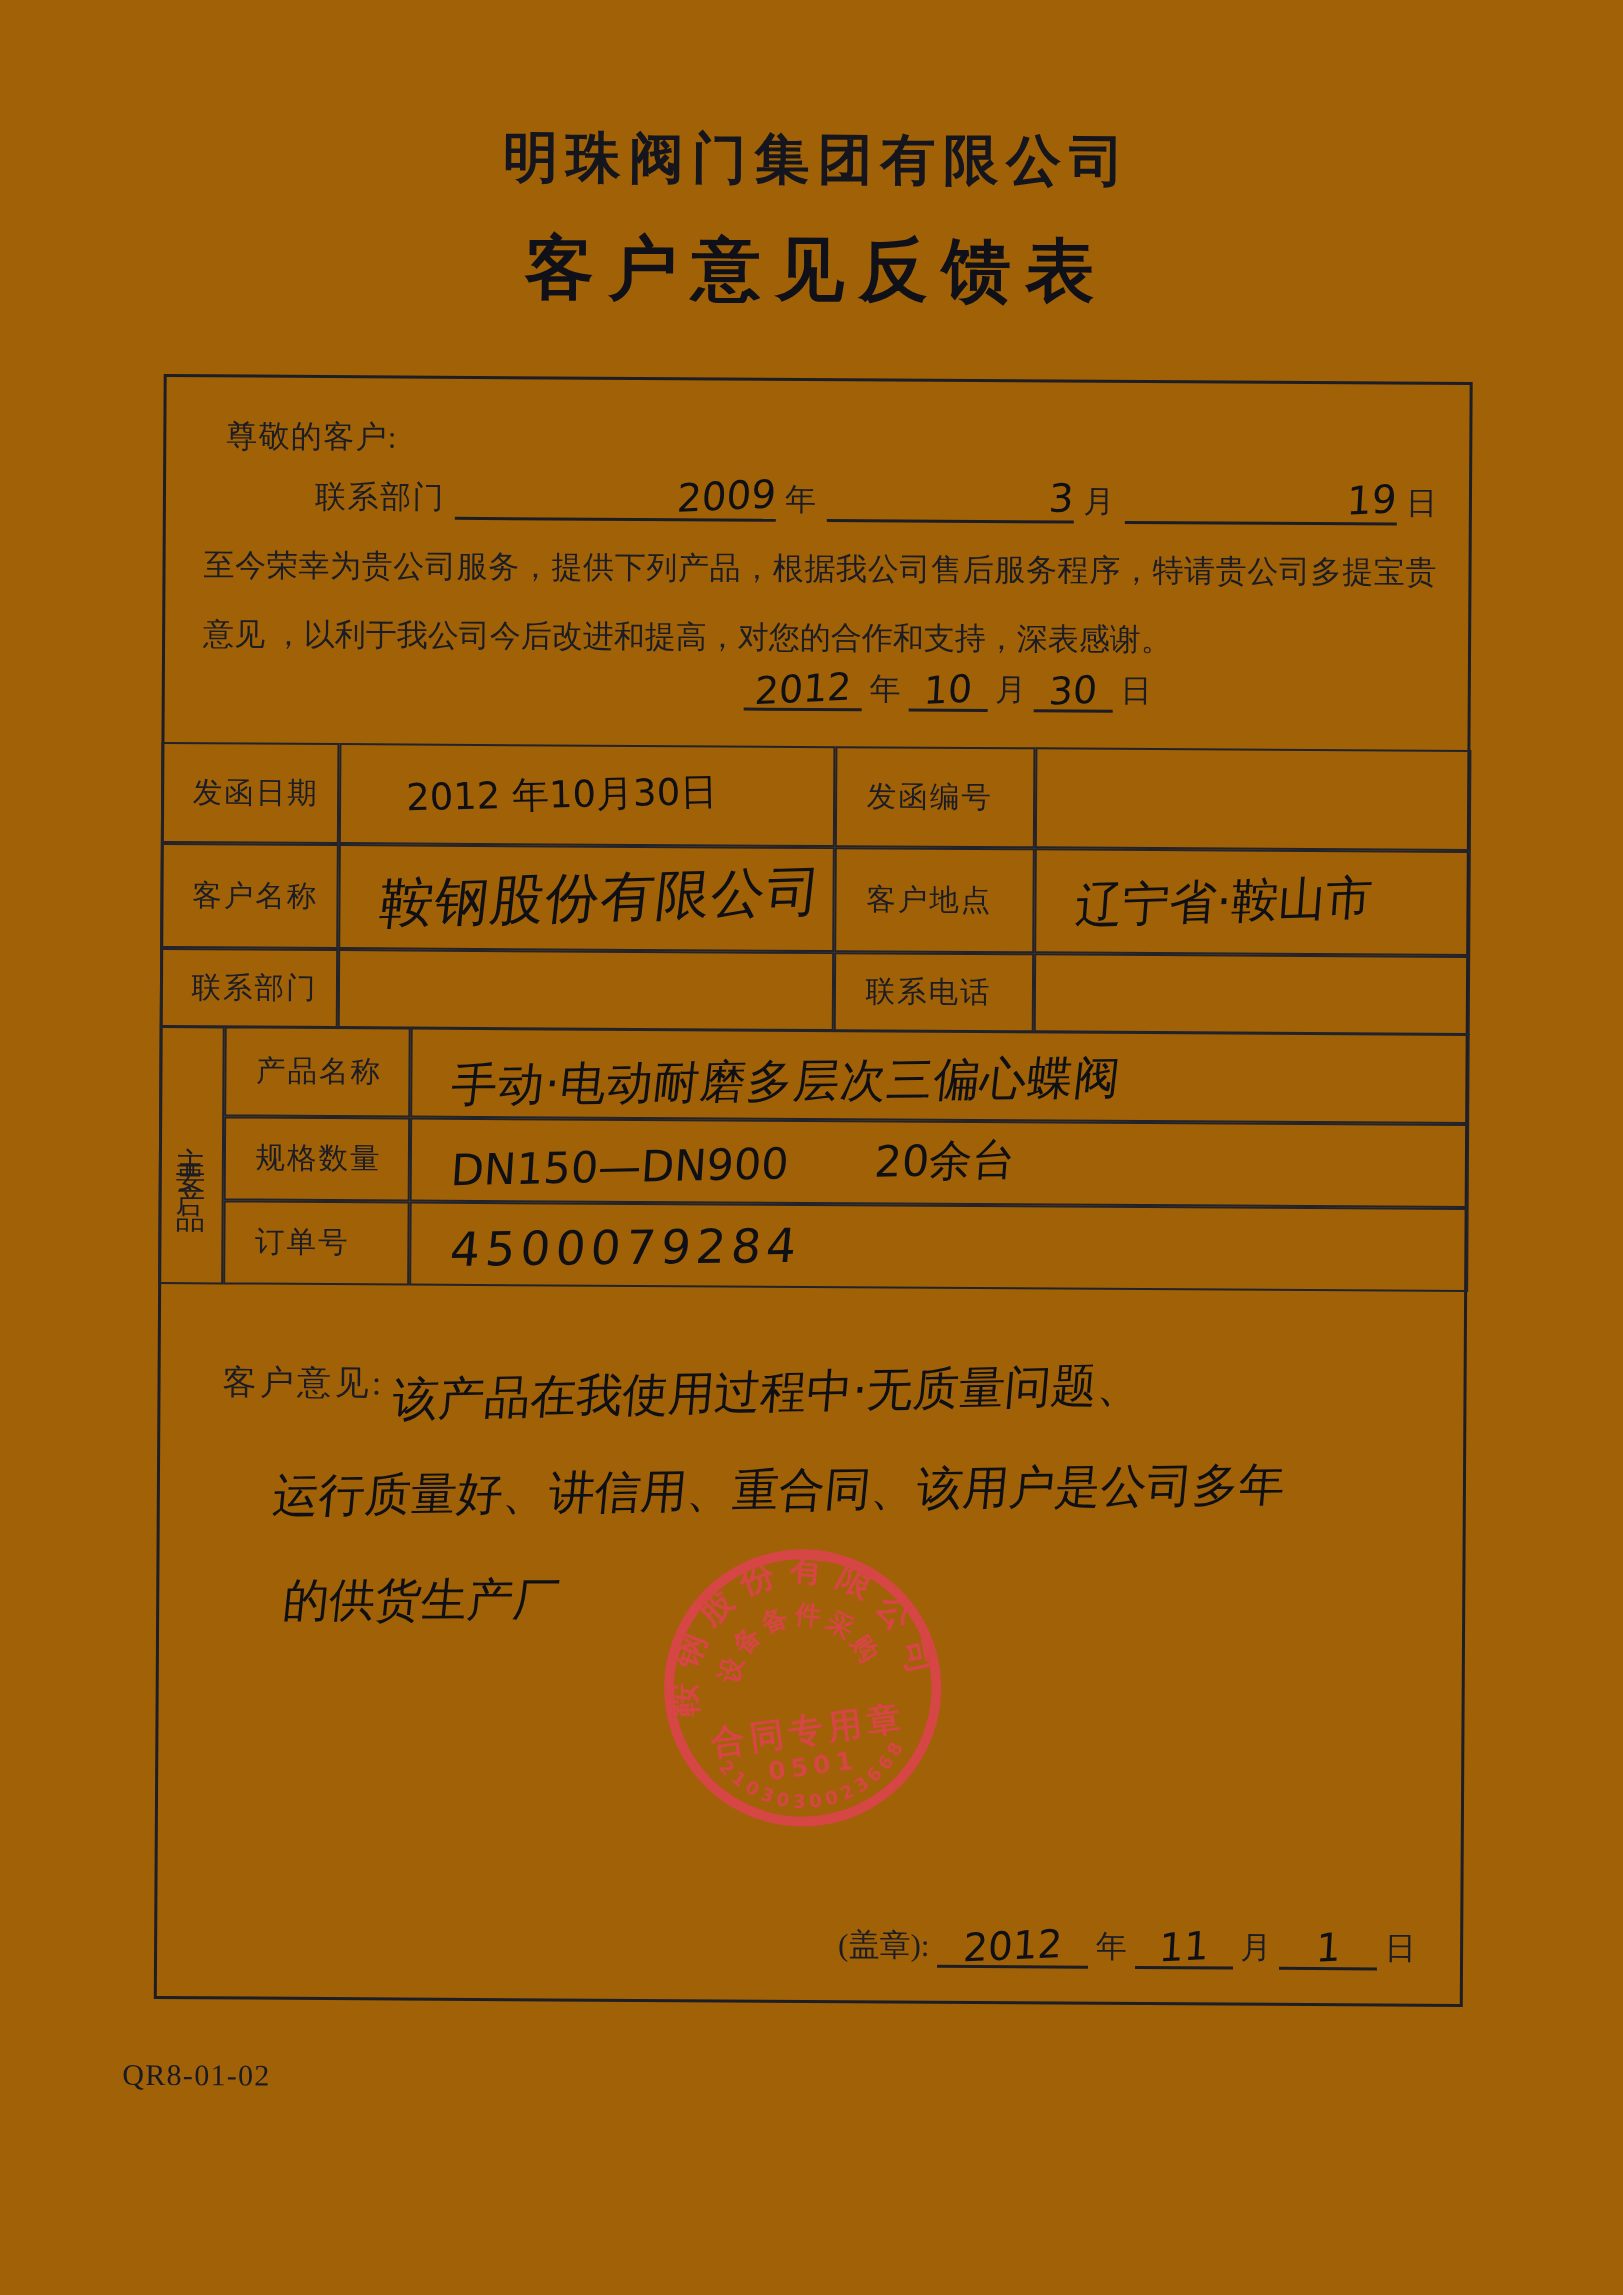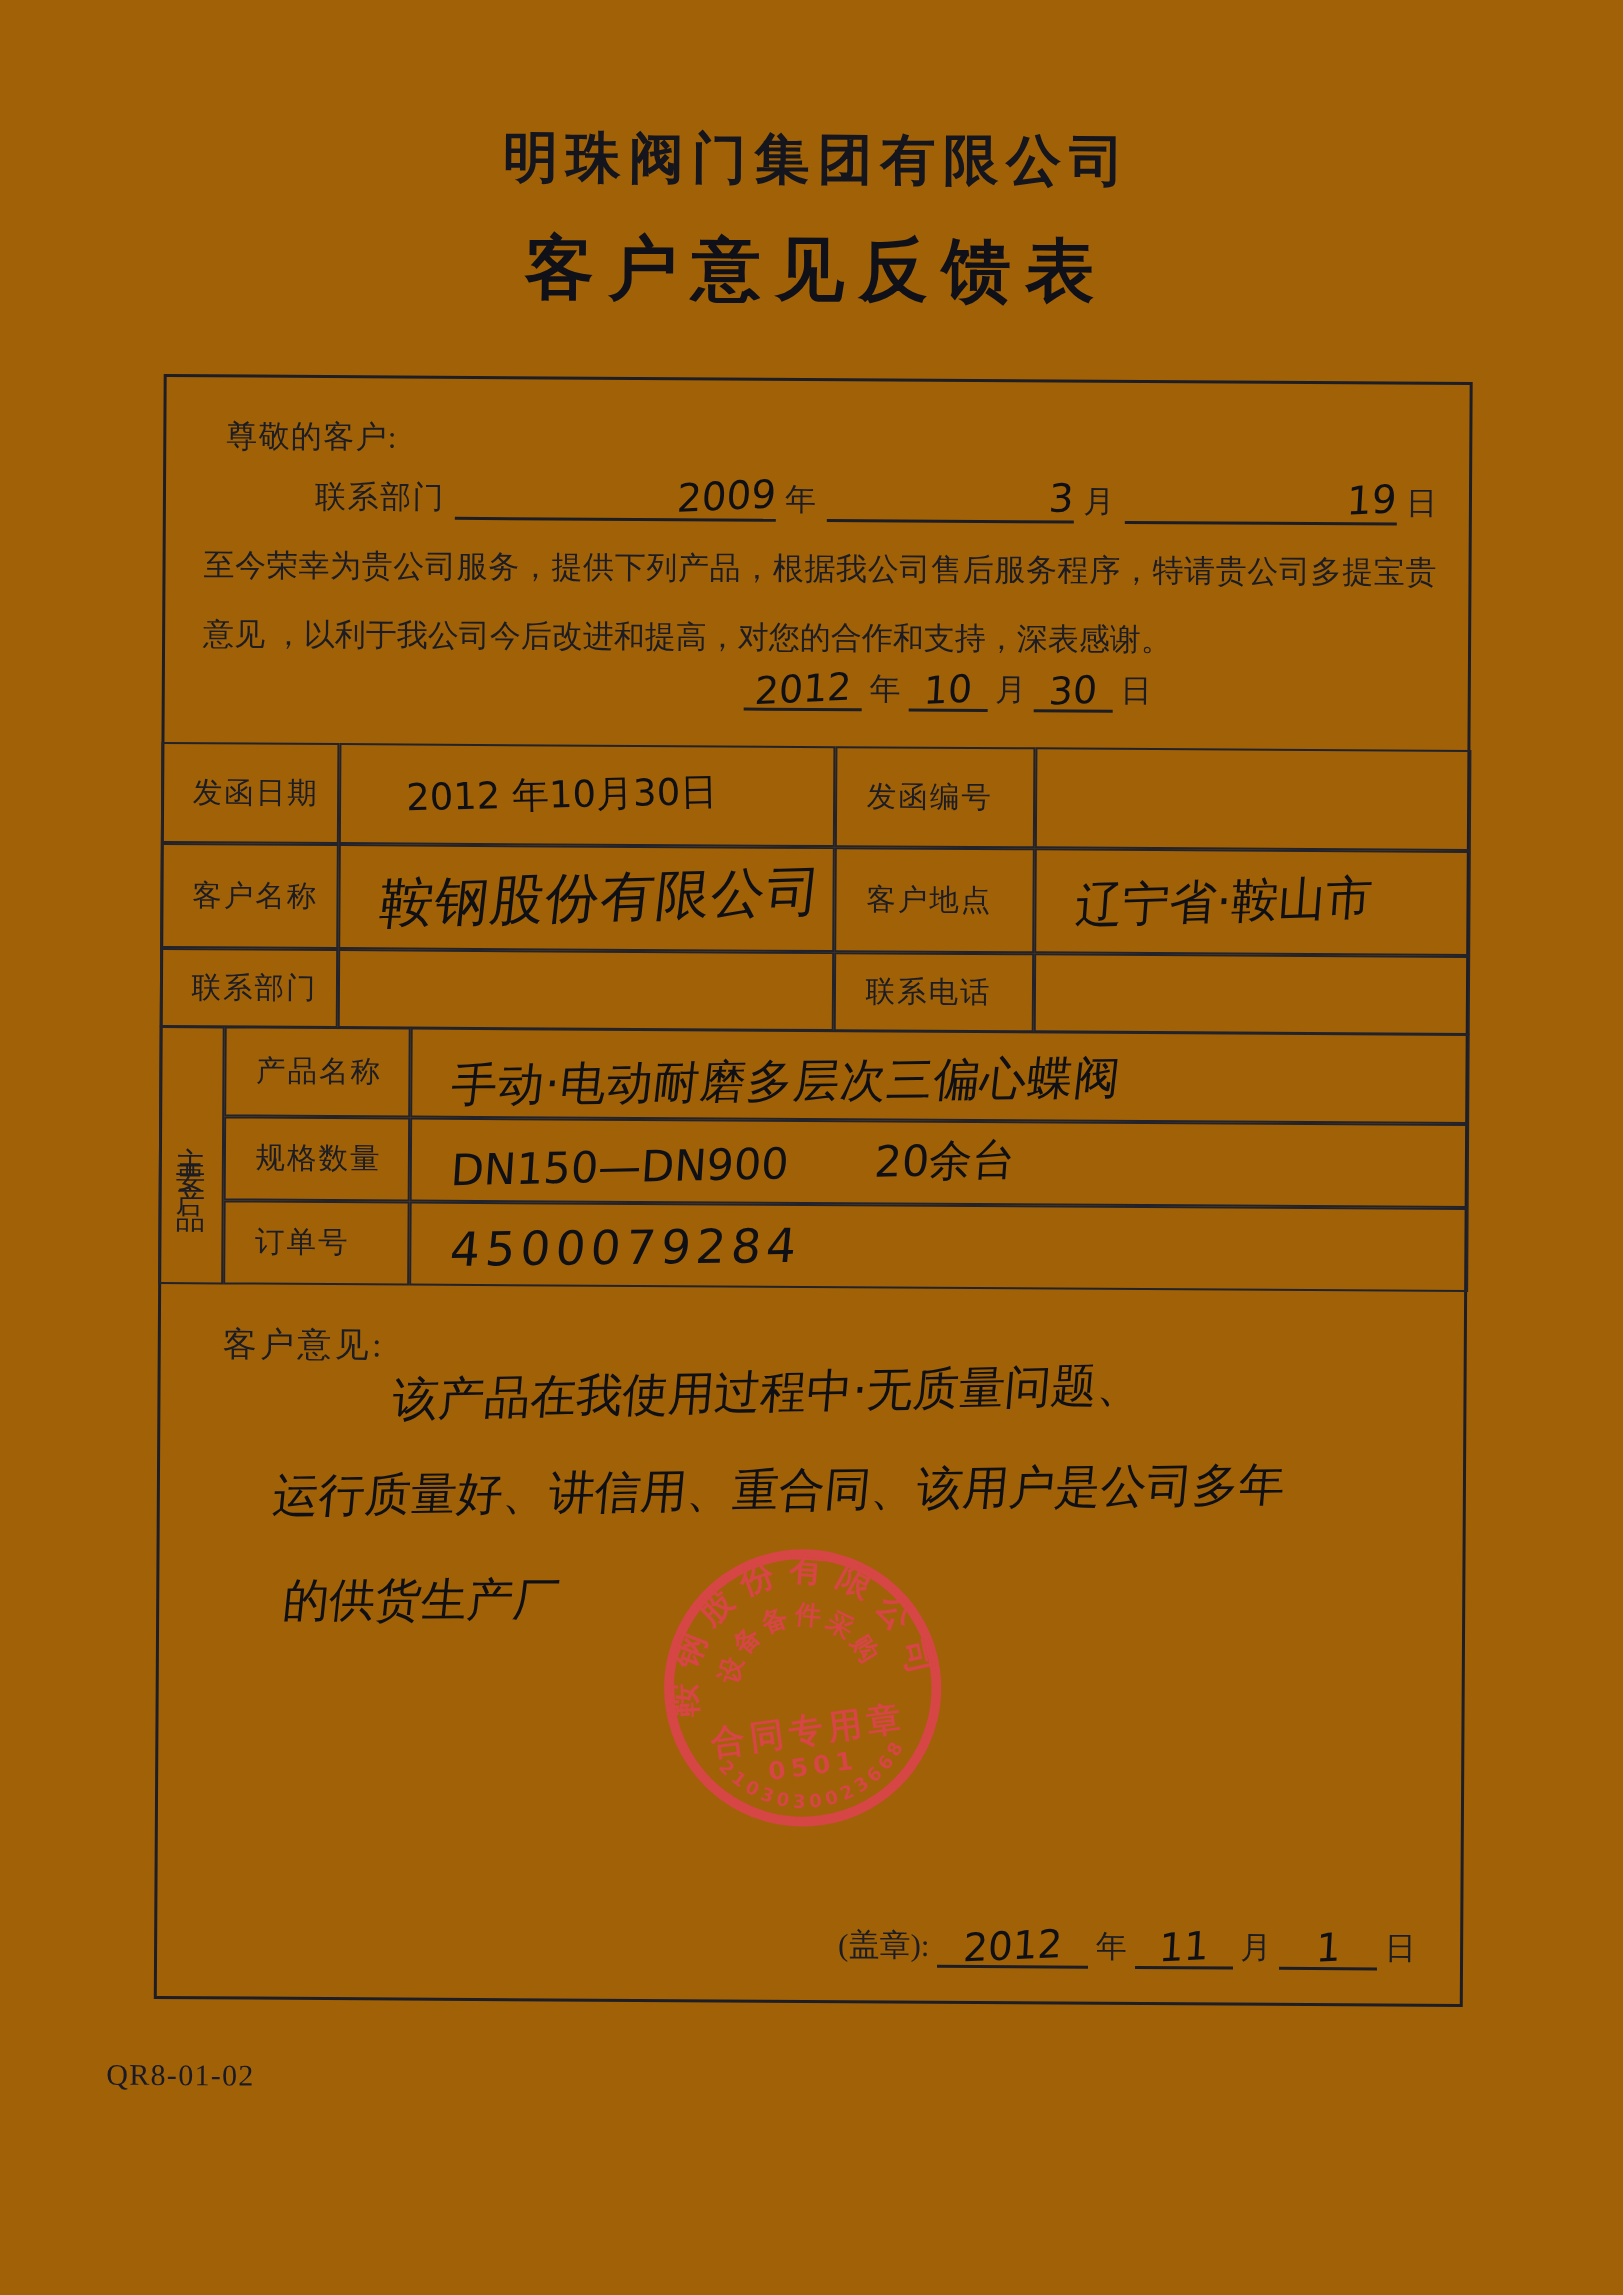--- a/index.html
+++ b/index.html
@@ -54,33 +54,33 @@
     font-size:29.5px;letter-spacing:19.6px;padding:11.8px 0 0 0;
   }
   .vcell .hw{white-space:nowrap;}
   .hw-date{font-size:37px;transform:rotate(-1.5deg);padding-left:26px;}
   .hw-cust{font-size:54px;transform:rotate(-2deg) skewX(-8deg);letter-spacing:1.3px;}
   .hw-loc{font-size:47px;transform:rotate(-2deg) skewX(-6deg);}
   .hw-prod{font-size:46px;transform:rotate(-1deg) skewX(-7deg);letter-spacing:0.7px;position:relative;top:6.5px;}
   .hw-spec{font-size:43px;transform:rotate(-1.5deg) skewX(-5deg);position:relative;top:3.9px;}
   .hw-order{font-size:47px;transform:rotate(-1deg) skewX(-6deg);letter-spacing:5.2px;position:relative;top:2.6px;}
 
-  .fb-label{position:absolute;left:62px;top:944px;font-size:34px;letter-spacing:3.3px;}
+  .fb-label{position:absolute;left:62px;top:982px;font-size:34px;letter-spacing:3.3px;}
   .fb-line{position:absolute;font-size:46px;white-space:nowrap;}
   .fb-l1{left:232px;top:981px;transform:rotate(-1.5deg) skewX(-6deg);}
   .fb-l2{left:113px;top:1079px;transform:rotate(-1deg) skewX(-6deg);}
   .fb-l3{left:124px;top:1191px;transform:rotate(-0.5deg) skewX(-6deg);}
 
   .stamp{position:absolute;left:490px;top:1153px;width:308px;height:308px;}
 
   .seal-date{position:absolute;left:681px;top:1538px;font-size:31px;white-space:nowrap;}
   .seal-date .fill .hw{font-size:39px;}
 
   .doc-code{
-    position:absolute;left:112px;top:2062px;font-size:30px;
+    position:absolute;left:128px;top:2062px;font-size:30px;
     font-family:"Liberation Serif",serif;letter-spacing:1.3px;color:#1a1a26;
   }
 </style>
 </head>
 <body>
 
 <div class="page">
   <div class="sheet">
 
     <div class="company-title">明珠阀门集团有限公司</div>

